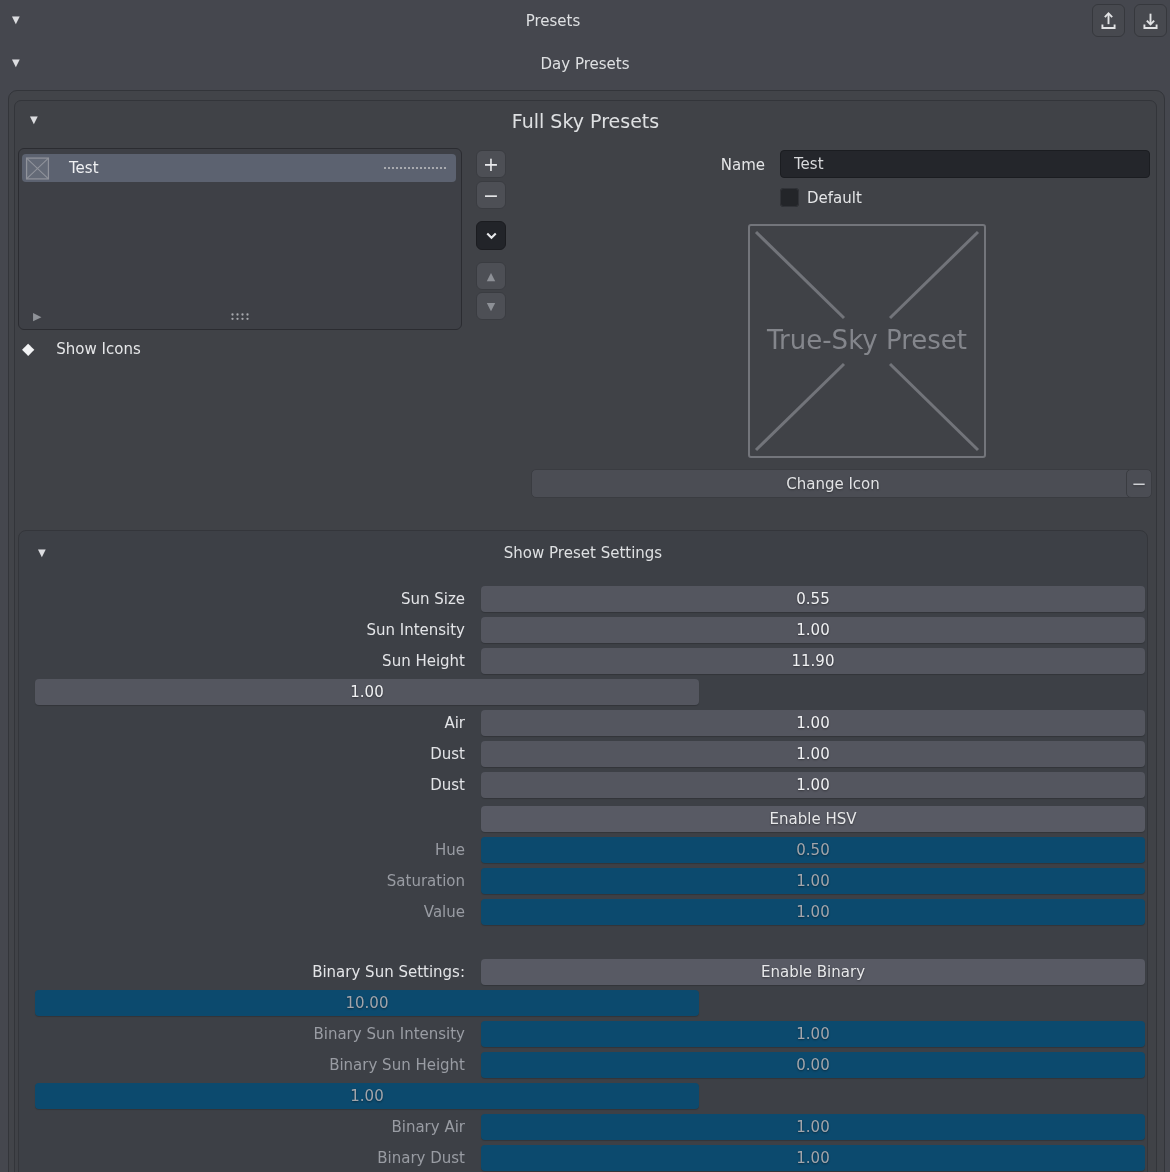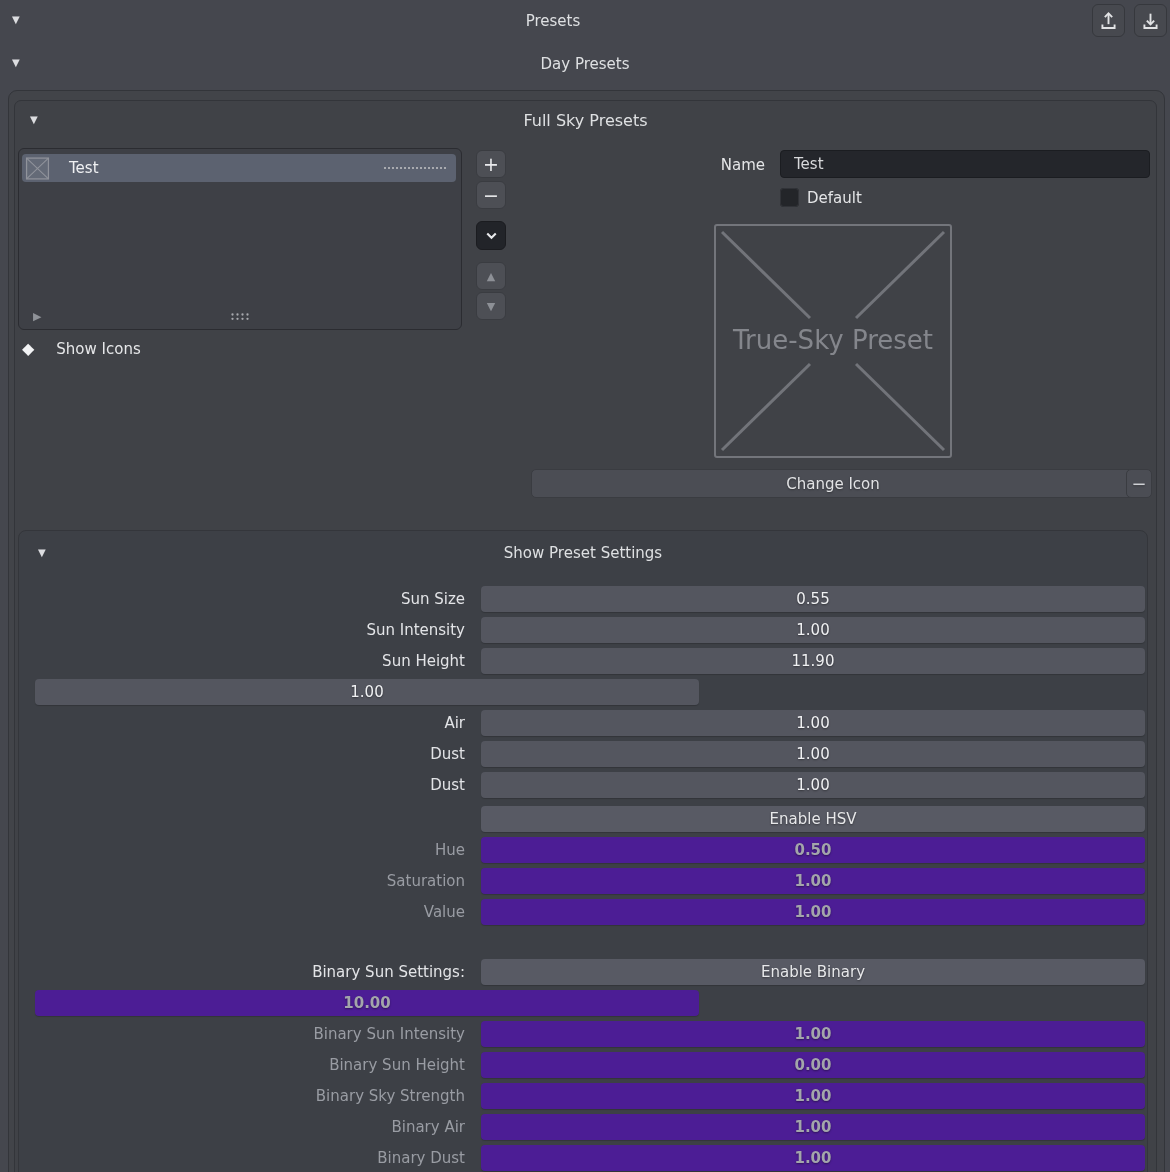--- a/index.html
+++ b/index.html
@@ -55,21 +55,21 @@
   
   #name-label { left:520px; top:156px; width:245px; text-align:right; color:#e4e5e7; }
   #name-input { position:absolute; left:780px; top:150px; width:370px; height:28px;
                 background:#24262b; border:1px solid #1b1d21; border-radius:4px;
                 color:#d8d9db; font-size:15px; padding:0 13px; font-family:"DejaVu Sans",sans-serif; outline:none; }
   #default-checkbox { position:absolute; left:780px; top:188px; width:19px; height:19px;
                 background:#232529; border-radius:4px; box-shadow: inset 0 0 0 1px #313338; }
   #default-label { left:807px; top:189px; color:#e4e5e7; }
 
   
-  #preview-box { position:absolute; left:714px; top:224px; width:238px; height:234px;
+  #preview-box { position:absolute; left:748px; top:224px; width:238px; height:234px;
                  border:2px solid #73757b; border-radius:3px; }
 
   
   .wide-btn { position:absolute; background:#4b4d54; border:1px solid #3a3c41; border-radius:5px;
               display:flex; align-items:center; justify-content:center; color:#e2e3e5;
               text-shadow:0 1px 2px rgba(0,0,0,.35); }
   #change-icon-btn { left:531px; top:469px; width:604px; height:29px; }
   #change-icon-minus { left:1126px; top:469px; width:26px; height:29px; font-size:18px; color:#cfd1d5; }
 
   
@@ -77,21 +77,21 @@
   #settings-tri { position:absolute; left:19px; top:17px; }
   #settings-rows { position:absolute; top:55px; left:0; right:0; }
   .prow { display:flex; height:26px; margin-bottom:5px; }
   .plabel { flex:0 0 446px; text-align:right; line-height:26px; color:#e3e4e7;
             white-space:nowrap; }
   .plabel.dim { color:#999ca3; }
   .pslider, .ptoggle { flex:0 0 664px; margin-left:16px; border-radius:4px;
             display:flex; align-items:center; justify-content:center;
             text-shadow:0 1px 2px rgba(0,0,0,.4); box-shadow:0 1px 1px rgba(0,0,0,.18); }
   .pslider.on  { background:#54565f; color:#f0f1f3; }
-  .pslider.off { background:#4c1d95; color:#a3a5ab;font-weight:bold; }
+  .pslider.off { background:#0c4a6e; color:#a3a5ab; }
   .ptoggle { background:#585a64; color:#e7e8ea; }
 
   svg { display:block; }
 </style>
 </head>
 <body>
 
 <div class="abs" style="left:0; top:6px; width:1106px; height:30px;">
   <span class="tri abs" style="left:12px; top:9px;">▼</span>
   <div class="hdr-title" style="line-height:30px;">Presets</div>
@@ -119,21 +119,21 @@
 <div class="abs" style="left:0; top:49px; width:1170px; height:30px;">
   <span class="tri abs" style="left:12px; top:9px;">▼</span>
   <div class="hdr-title" style="line-height:30px;">Day Presets</div>
 </div>
 
 <div class="box" id="outer-box"></div>
 <div class="box" id="inner-box"></div>
 
 <div class="abs" style="left:14px; top:106px; width:1143px; height:30px;">
   <span class="tri abs" style="left:16px; top:9px;">▼</span>
-  <div class="hdr-title" style="line-height:30px; font-size:16px;">Full Sky Presets</div>
+  <div class="hdr-title" style="line-height:30px; font-size:19px;">Full Sky Presets</div>
 </div>
 
 <div id="list-box">
   <div class="list-row">
     <span>
       <svg width="25" height="25" viewBox="0 0 24 24">
         <rect x="1.5" y="2" width="21" height="20" fill="rgba(255,255,255,0.05)" stroke="#90939b" stroke-width="1.2"></rect>
         <path d="M1.5 2 L22.5 22 M22.5 2 L1.5 22" stroke="#90939b" stroke-width="1"></path>
       </svg>
     </span>
@@ -295,21 +295,20 @@
             <span>1.00</span>
           </div>
         </div>
         <div class="prow">
           <div class="plabel dim">Binary Sun Height</div>
           <div class="pslider off">
             <span>0.00</span>
           </div>
         </div>
         <div class="prow">
-          <div class="plabel dim">Binary Sky Strength</div>
           <div class="pslider off">
             <span>1.00</span>
           </div>
         </div>
         <div class="prow">
           <div class="plabel dim">Binary Air</div>
           <div class="pslider off">
             <span>1.00</span>
           </div>
         </div>

